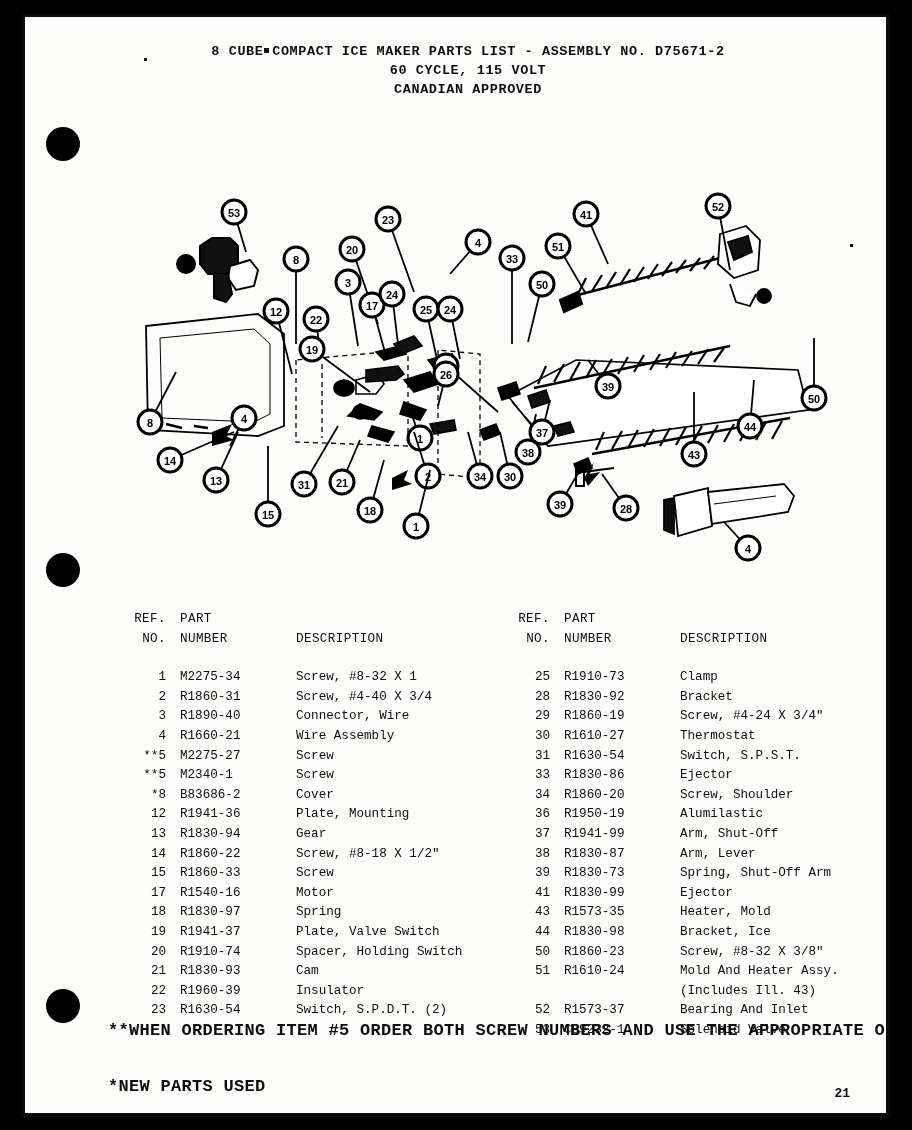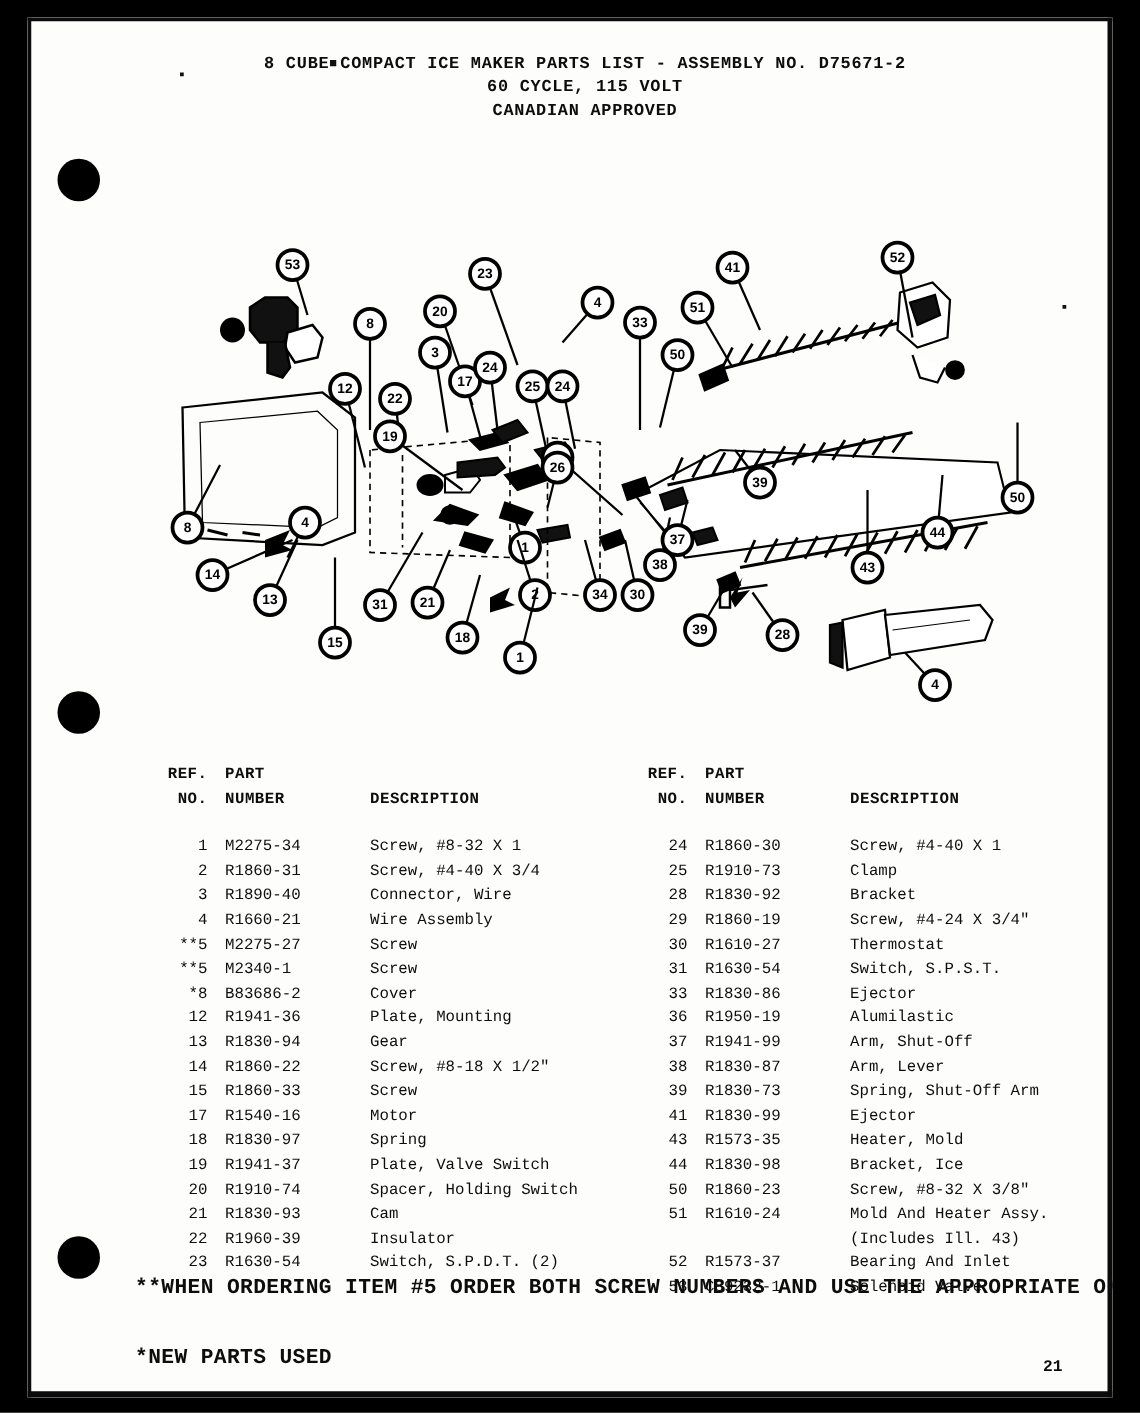--- a/index.html
+++ b/index.html
@@ -94,21 +94,21 @@
   .col {
     position: absolute;
     top: 0;
     font-size: 12.6px;
     color: #0d0d0d;
     line-height: 19.6px;
   }
   .col-left  { left: 86px;  width: 400px; }
   .col-right { left: 470px; width: 400px; }
 
-  .thead { font-weight: bold; letter-spacing: 0.4px; }
+  .thead { font-weight: normal; letter-spacing: 0.4px; }
   .thead .hrow { display: block; white-space: pre; height: 19.6px; }
 
   .trow {
     display: block;
     white-space: pre;
     height: 19.6px;
     text-decoration: underline;
   }
   .c-ref  { display: inline-block; width: 58px; text-align: right; }
   .c-part { display: inline-block; width: 116px; padding-left: 14px; }
@@ -508,27 +508,27 @@
           <span class="trow"><span class="c-ref">23</span><span class="c-part">R1630-54</span><span class="c-desc">Switch, S.P.D.T. (2)</span></span>
         </div>
     </div>
 
     <div class="col col-right">
       <div class="thead">
         <span class="hrow"><span class="c-ref">REF.</span><span class="c-part">PART</span></span>
         <span class="hrow"><span class="c-ref">NO.</span><span class="c-part">NUMBER</span><span class="c-desc">DESCRIPTION</span></span>
       </div>
       <div class="tbody" id="right-body">
-          <span class="trow"><span class="c-ref">24</span><span class="c-part">R1860-30</span><span class="c-desc">Screw, #4-40 X 1</span></span>
           <span class="trow"><span class="c-ref">25</span><span class="c-part">R1910-73</span><span class="c-desc">Clamp</span></span>
           <span class="trow"><span class="c-ref">28</span><span class="c-part">R1830-92</span><span class="c-desc">Bracket</span></span>
           <span class="trow"><span class="c-ref">29</span><span class="c-part">R1860-19</span><span class="c-desc">Screw, #4-24 X 3/4"</span></span>
           <span class="trow"><span class="c-ref">30</span><span class="c-part">R1610-27</span><span class="c-desc">Thermostat</span></span>
           <span class="trow"><span class="c-ref">31</span><span class="c-part">R1630-54</span><span class="c-desc">Switch, S.P.S.T.</span></span>
           <span class="trow"><span class="c-ref">33</span><span class="c-part">R1830-86</span><span class="c-desc">Ejector</span></span>
+          <span class="trow"><span class="c-ref">34</span><span class="c-part">R1860-20</span><span class="c-desc">Screw, Shoulder</span></span>
           <span class="trow"><span class="c-ref">36</span><span class="c-part">R1950-19</span><span class="c-desc">Alumilastic</span></span>
           <span class="trow"><span class="c-ref">37</span><span class="c-part">R1941-99</span><span class="c-desc">Arm, Shut-Off</span></span>
           <span class="trow"><span class="c-ref">38</span><span class="c-part">R1830-87</span><span class="c-desc">Arm, Lever</span></span>
           <span class="trow"><span class="c-ref">39</span><span class="c-part">R1830-73</span><span class="c-desc">Spring, Shut-Off Arm</span></span>
           <span class="trow"><span class="c-ref">41</span><span class="c-part">R1830-99</span><span class="c-desc">Ejector</span></span>
           <span class="trow"><span class="c-ref">43</span><span class="c-part">R1573-35</span><span class="c-desc">Heater, Mold</span></span>
           <span class="trow"><span class="c-ref">44</span><span class="c-part">R1830-98</span><span class="c-desc">Bracket, Ice</span></span>
           <span class="trow"><span class="c-ref">50</span><span class="c-part">R1860-23</span><span class="c-desc">Screw, #8-32 X 3/8"</span></span>
           <span class="trow"><span class="c-ref">51</span><span class="c-part">R1610-24</span><span class="c-desc">Mold And Heater Assy.</span></span>
           <span class="trow"><span class="c-ref"></span><span class="c-part"></span><span class="c-desc">(Includes Ill. 43)</span></span>

